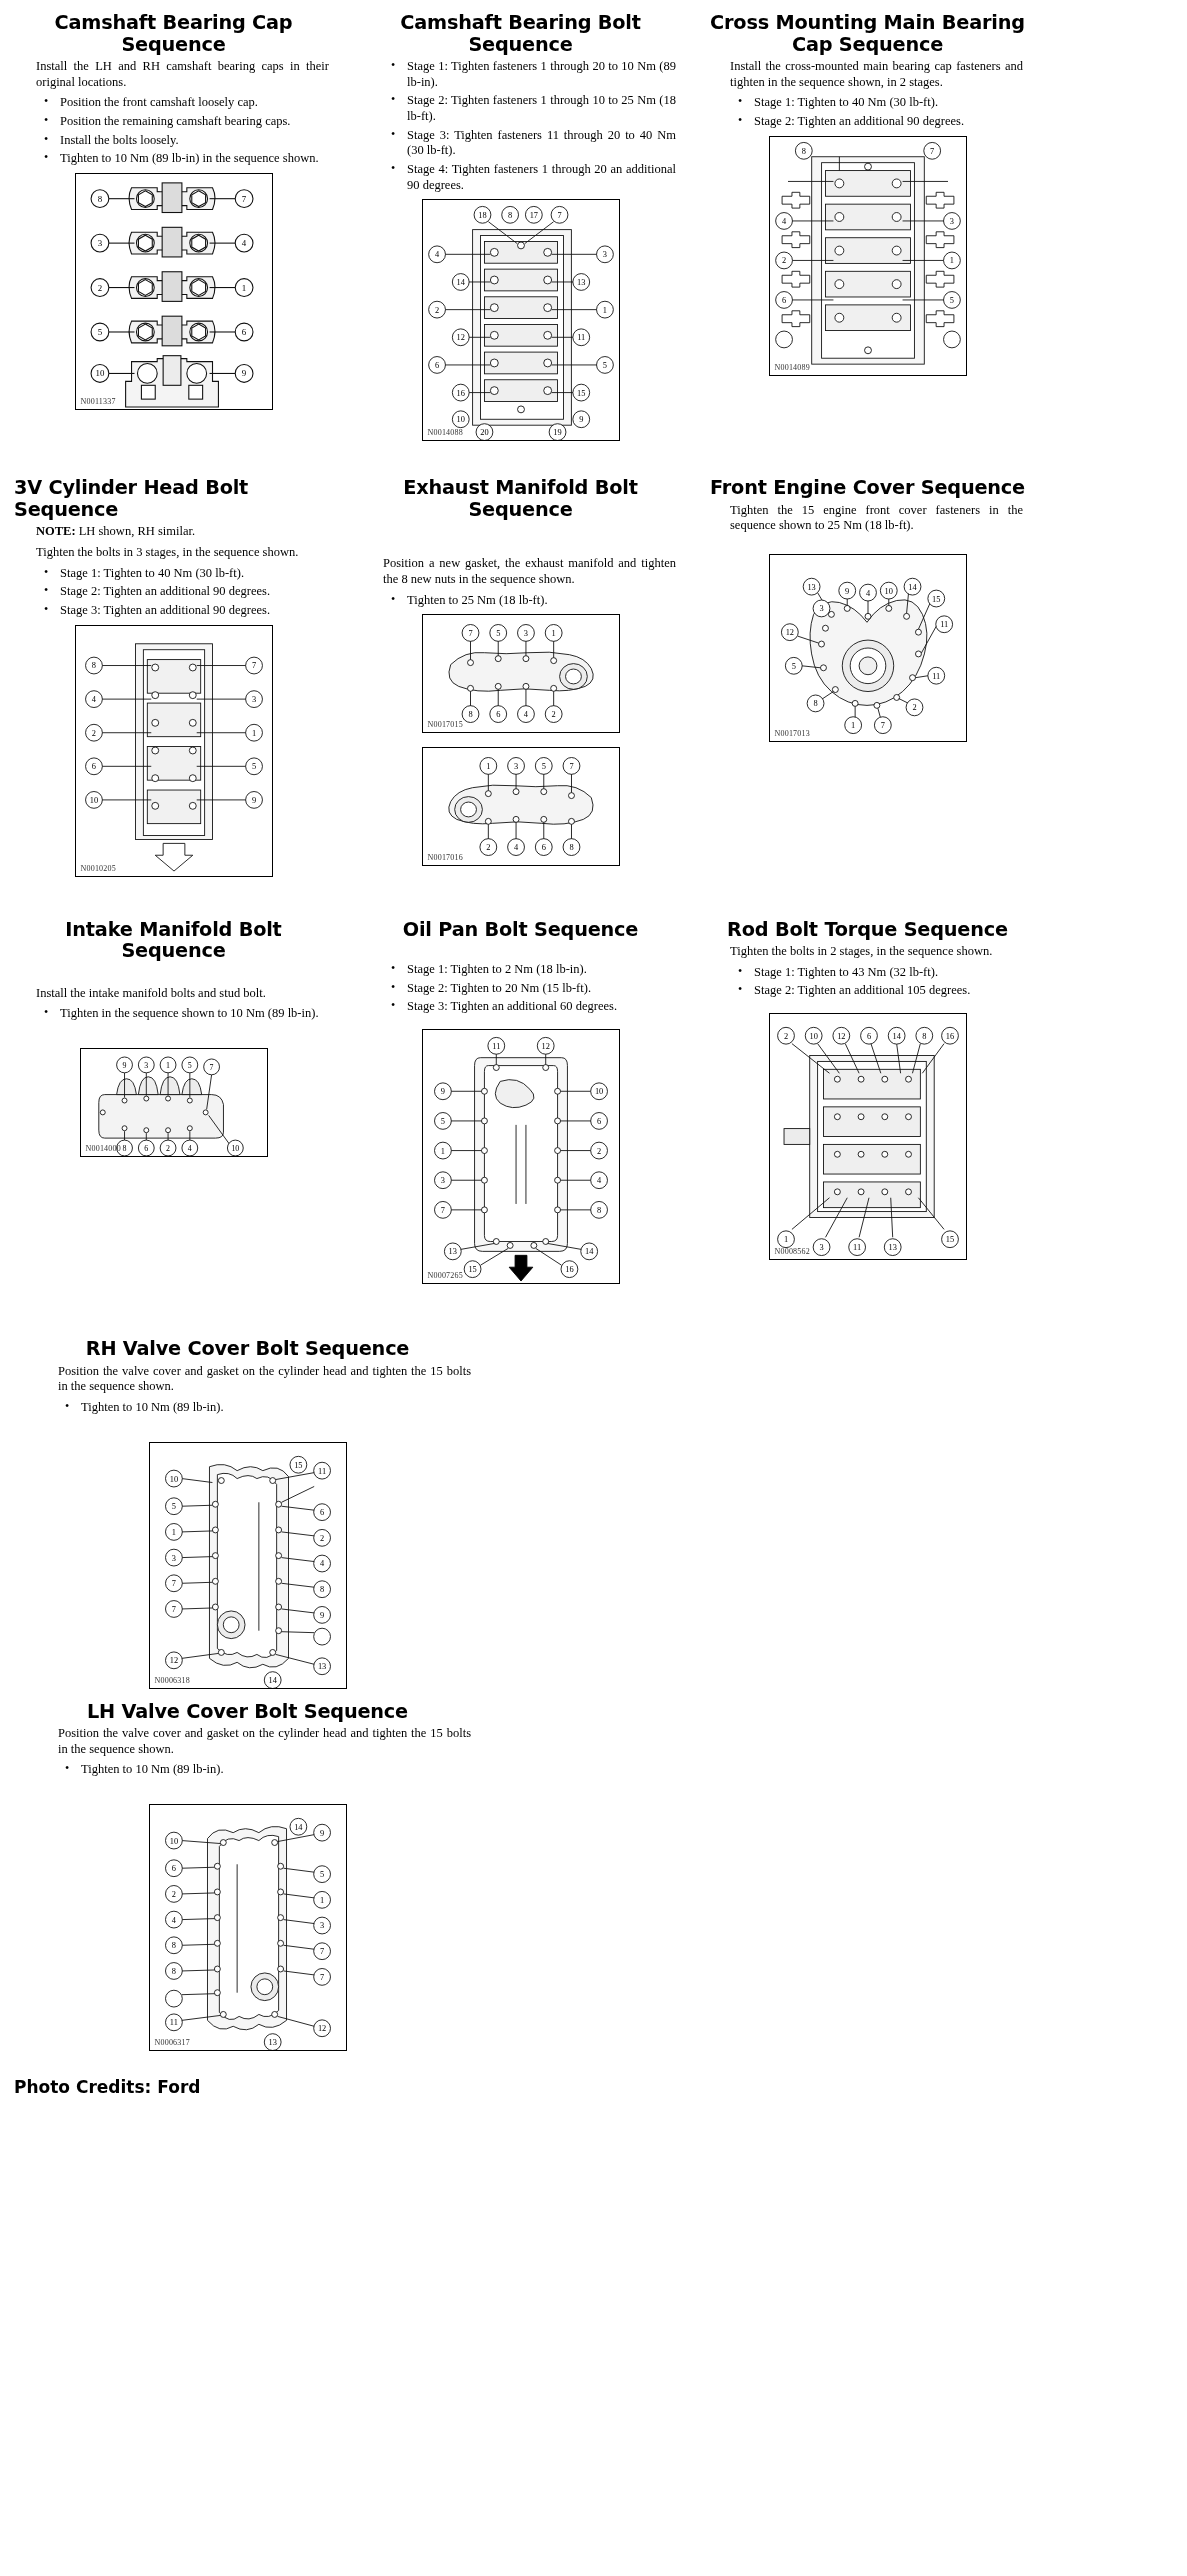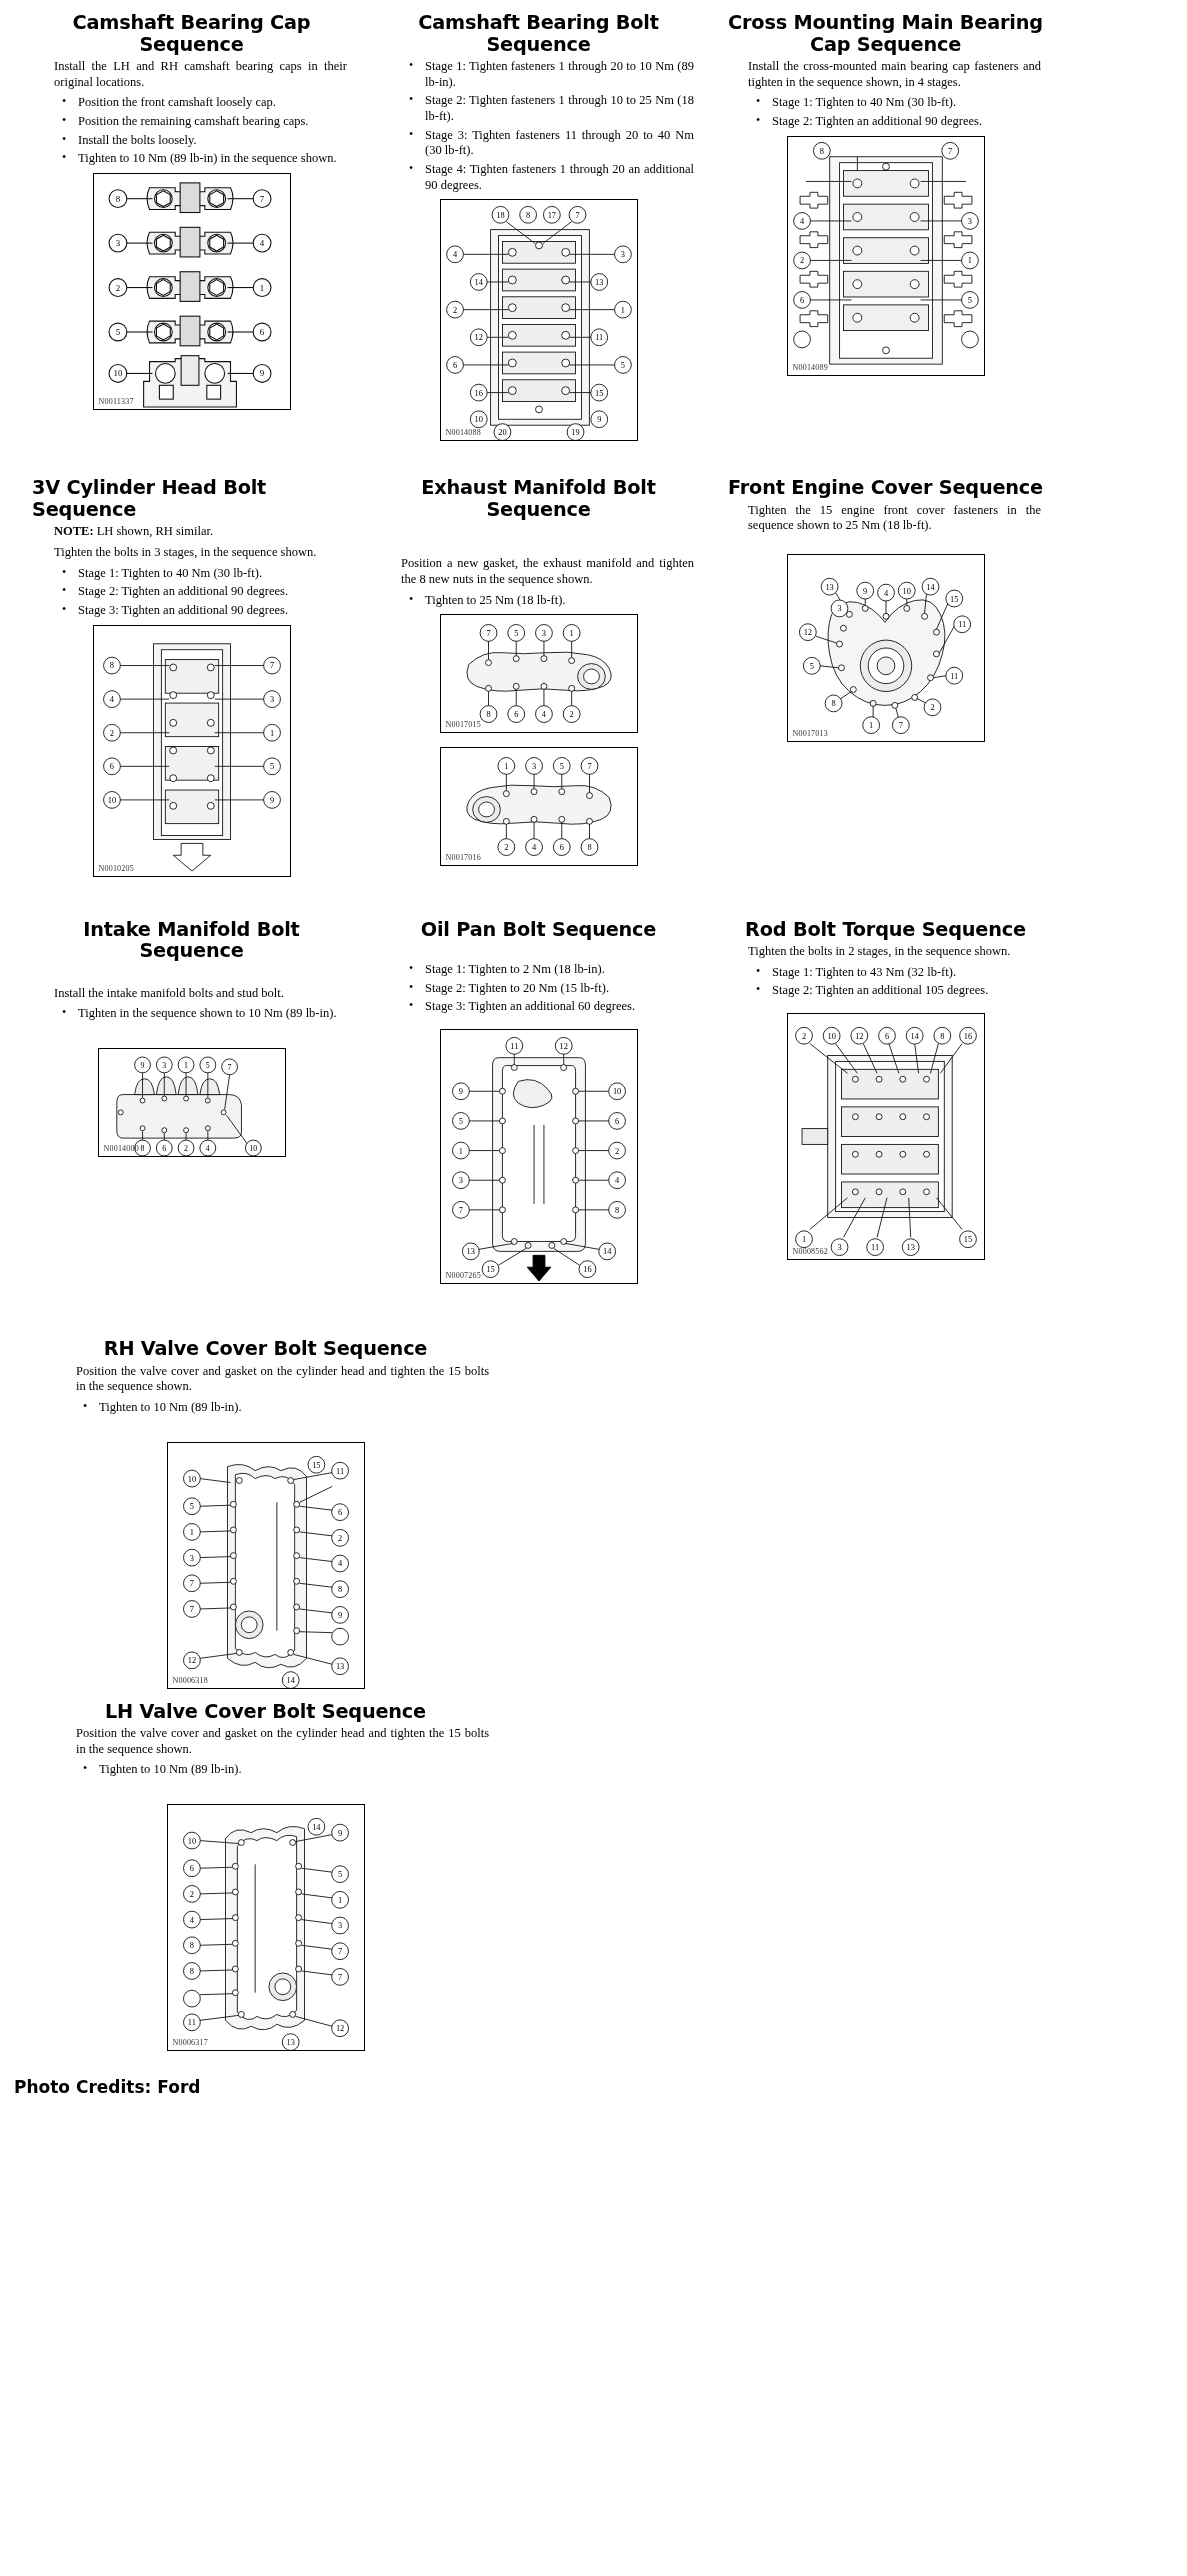--- a/index.html
+++ b/index.html
@@ -17,21 +17,20 @@
     width: 1187px;
     min-height: 2576px;
     position: relative;
     box-sizing: border-box;
     padding: 0 0 20px 0;
   }
   .grid-row {
     display: flex;
     width: 1041px;
     box-sizing: border-box;
-    margin-left: 18px;
   }
   .col {
     width: 396px;
     box-sizing: border-box;
     padding: 8px 14px 0 14px;
   }
 
   h2.sect-title {
     font-family: "DejaVu Sans", sans-serif;
     font-weight: bold;
@@ -315,21 +314,21 @@
             <text x="62" y="238">20</text>
               <text x="136" y="238">19</text>
           </g>
         </svg>
         <span class="fig-id">N0014088</span>
       </div>
     </div>
 
     <div class="col">
       <h2 class="sect-title">Cross Mounting Main Bearing Cap Sequence</h2>
-      <p class="body-text">Install the cross-mounted main bearing cap fasteners and tighten in the sequence shown, in 4 stages.</p>
+      <p class="body-text">Install the cross-mounted main bearing cap fasteners and tighten in the sequence shown, in 2 stages.</p>
       <ul class="bullets">
         <li>Stage 1: Tighten to 40 Nm (30 lb-ft).</li>
         <li>Stage 2: Tighten an additional 90 degrees.</li>
       </ul>
       <div class="figure" style="width:198px;height:240px;">
         <svg class="fig-svg" width="196" height="238" viewBox="0 0 198 241">
           <g stroke="#111" fill="none" stroke-width="0.9">
             <rect x="42" y="20" width="114" height="210" fill="#f7f7f7"></rect>
             <rect x="52" y="26" width="94" height="198" fill="#fff"></rect>
             <g fill="#f0f0f0">

